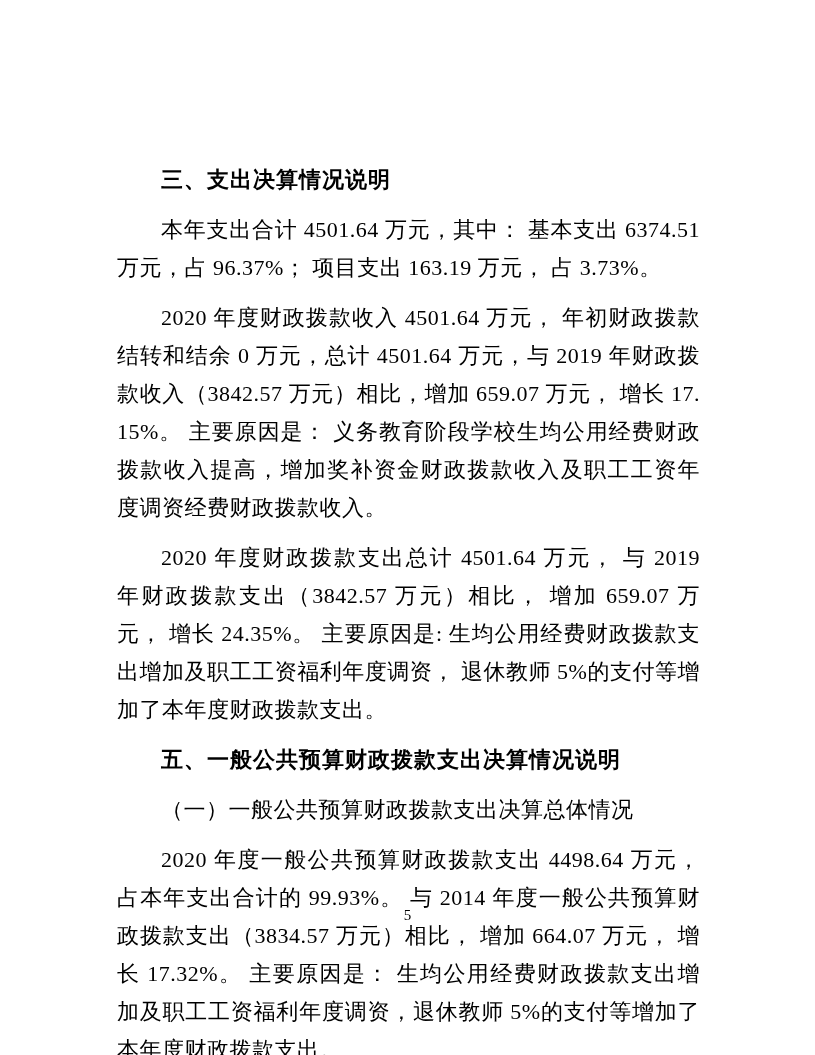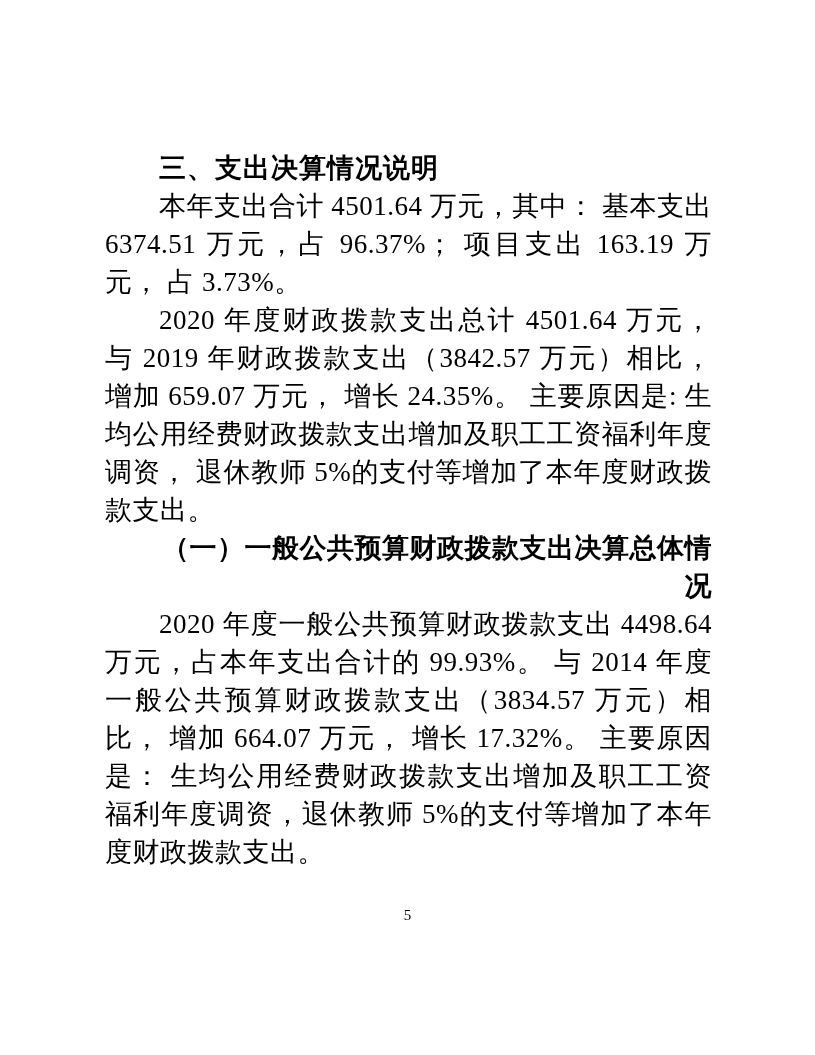--- a/index.html
+++ b/index.html
@@ -16,56 +16,58 @@
     font-family: "Liberation Serif", "DejaVu Serif", serif;
     color: #000000;
   }
   .content {
     position: absolute;
     top: 149px;
     left: 105px;
     width: 607px;
   }
   .block {
-    font-size: 27px;
+    font-size: 22px;
     line-height: 38px;
     text-indent: 2em;
     text-align: justify;
     text-justify: inter-ideograph;
     letter-spacing: 0.5px;
-    margin: 0;
+    margin: 12px;
     word-break: break-all;
   }
   .doc-heading {
     font-family: "Liberation Sans", "DejaVu Sans", sans-serif;
     font-weight: 700;
     text-align: left;
     letter-spacing: 1px;
   }
   .doc-subheading {
-    font-weight: 700;
-    text-align: right;
+    font-weight: 400;
+    text-align: left;
   }
   .page-number {
     position: absolute;
     top: 905px;
     left: 0;
     width: 100%;
     text-align: center;
     font-size: 15px;
     line-height: 20px;
     font-family: "Liberation Serif", "DejaVu Serif", serif;
     color: #000000;
   }
 </style>
 </head>
 <body>
 
 <div class="page">
   <div class="content">
     <p class="block doc-heading">三、支出决算情况说明</p>
     <p class="block">本年支出合计 4501.64 万元，其中： 基本支出 6374.51 万元，占 96.37%； 项目支出 163.19 万元， 占 3.73%。</p>
+    <p class="block">2020 年度财政拨款收入 4501.64 万元， 年初财政拨款结转和结余 0 万元，总计 4501.64 万元，与 2019 年财政拨款收入（3842.57 万元）相比，增加 659.07 万元， 增长 17.15%。 主要原因是： 义务教育阶段学校生均公用经费财政拨款收入提高，增加奖补资金财政拨款收入及职工工资年度调资经费财政拨款收入。</p>
     <p class="block">2020 年度财政拨款支出总计 4501.64 万元， 与 2019 年财政拨款支出（3842.57 万元）相比， 增加 659.07 万元， 增长 24.35%。 主要原因是: 生均公用经费财政拨款支出增加及职工工资福利年度调资， 退休教师 5%的支付等增加了本年度财政拨款支出。</p>
+    <p class="block doc-heading">五、一般公共预算财政拨款支出决算情况说明</p>
     <p class="block doc-subheading">（一）一般公共预算财政拨款支出决算总体情况</p>
     <p class="block">2020 年度一般公共预算财政拨款支出 4498.64 万元，占本年支出合计的 99.93%。 与 2014 年度一般公共预算财政拨款支出（3834.57 万元）相比， 增加 664.07 万元， 增长 17.32%。 主要原因是： 生均公用经费财政拨款支出增加及职工工资福利年度调资，退休教师 5%的支付等增加了本年度财政拨款支出。</p>
   </div>
   <div class="page-number">5</div>
 </div>
 
 </body></html>

